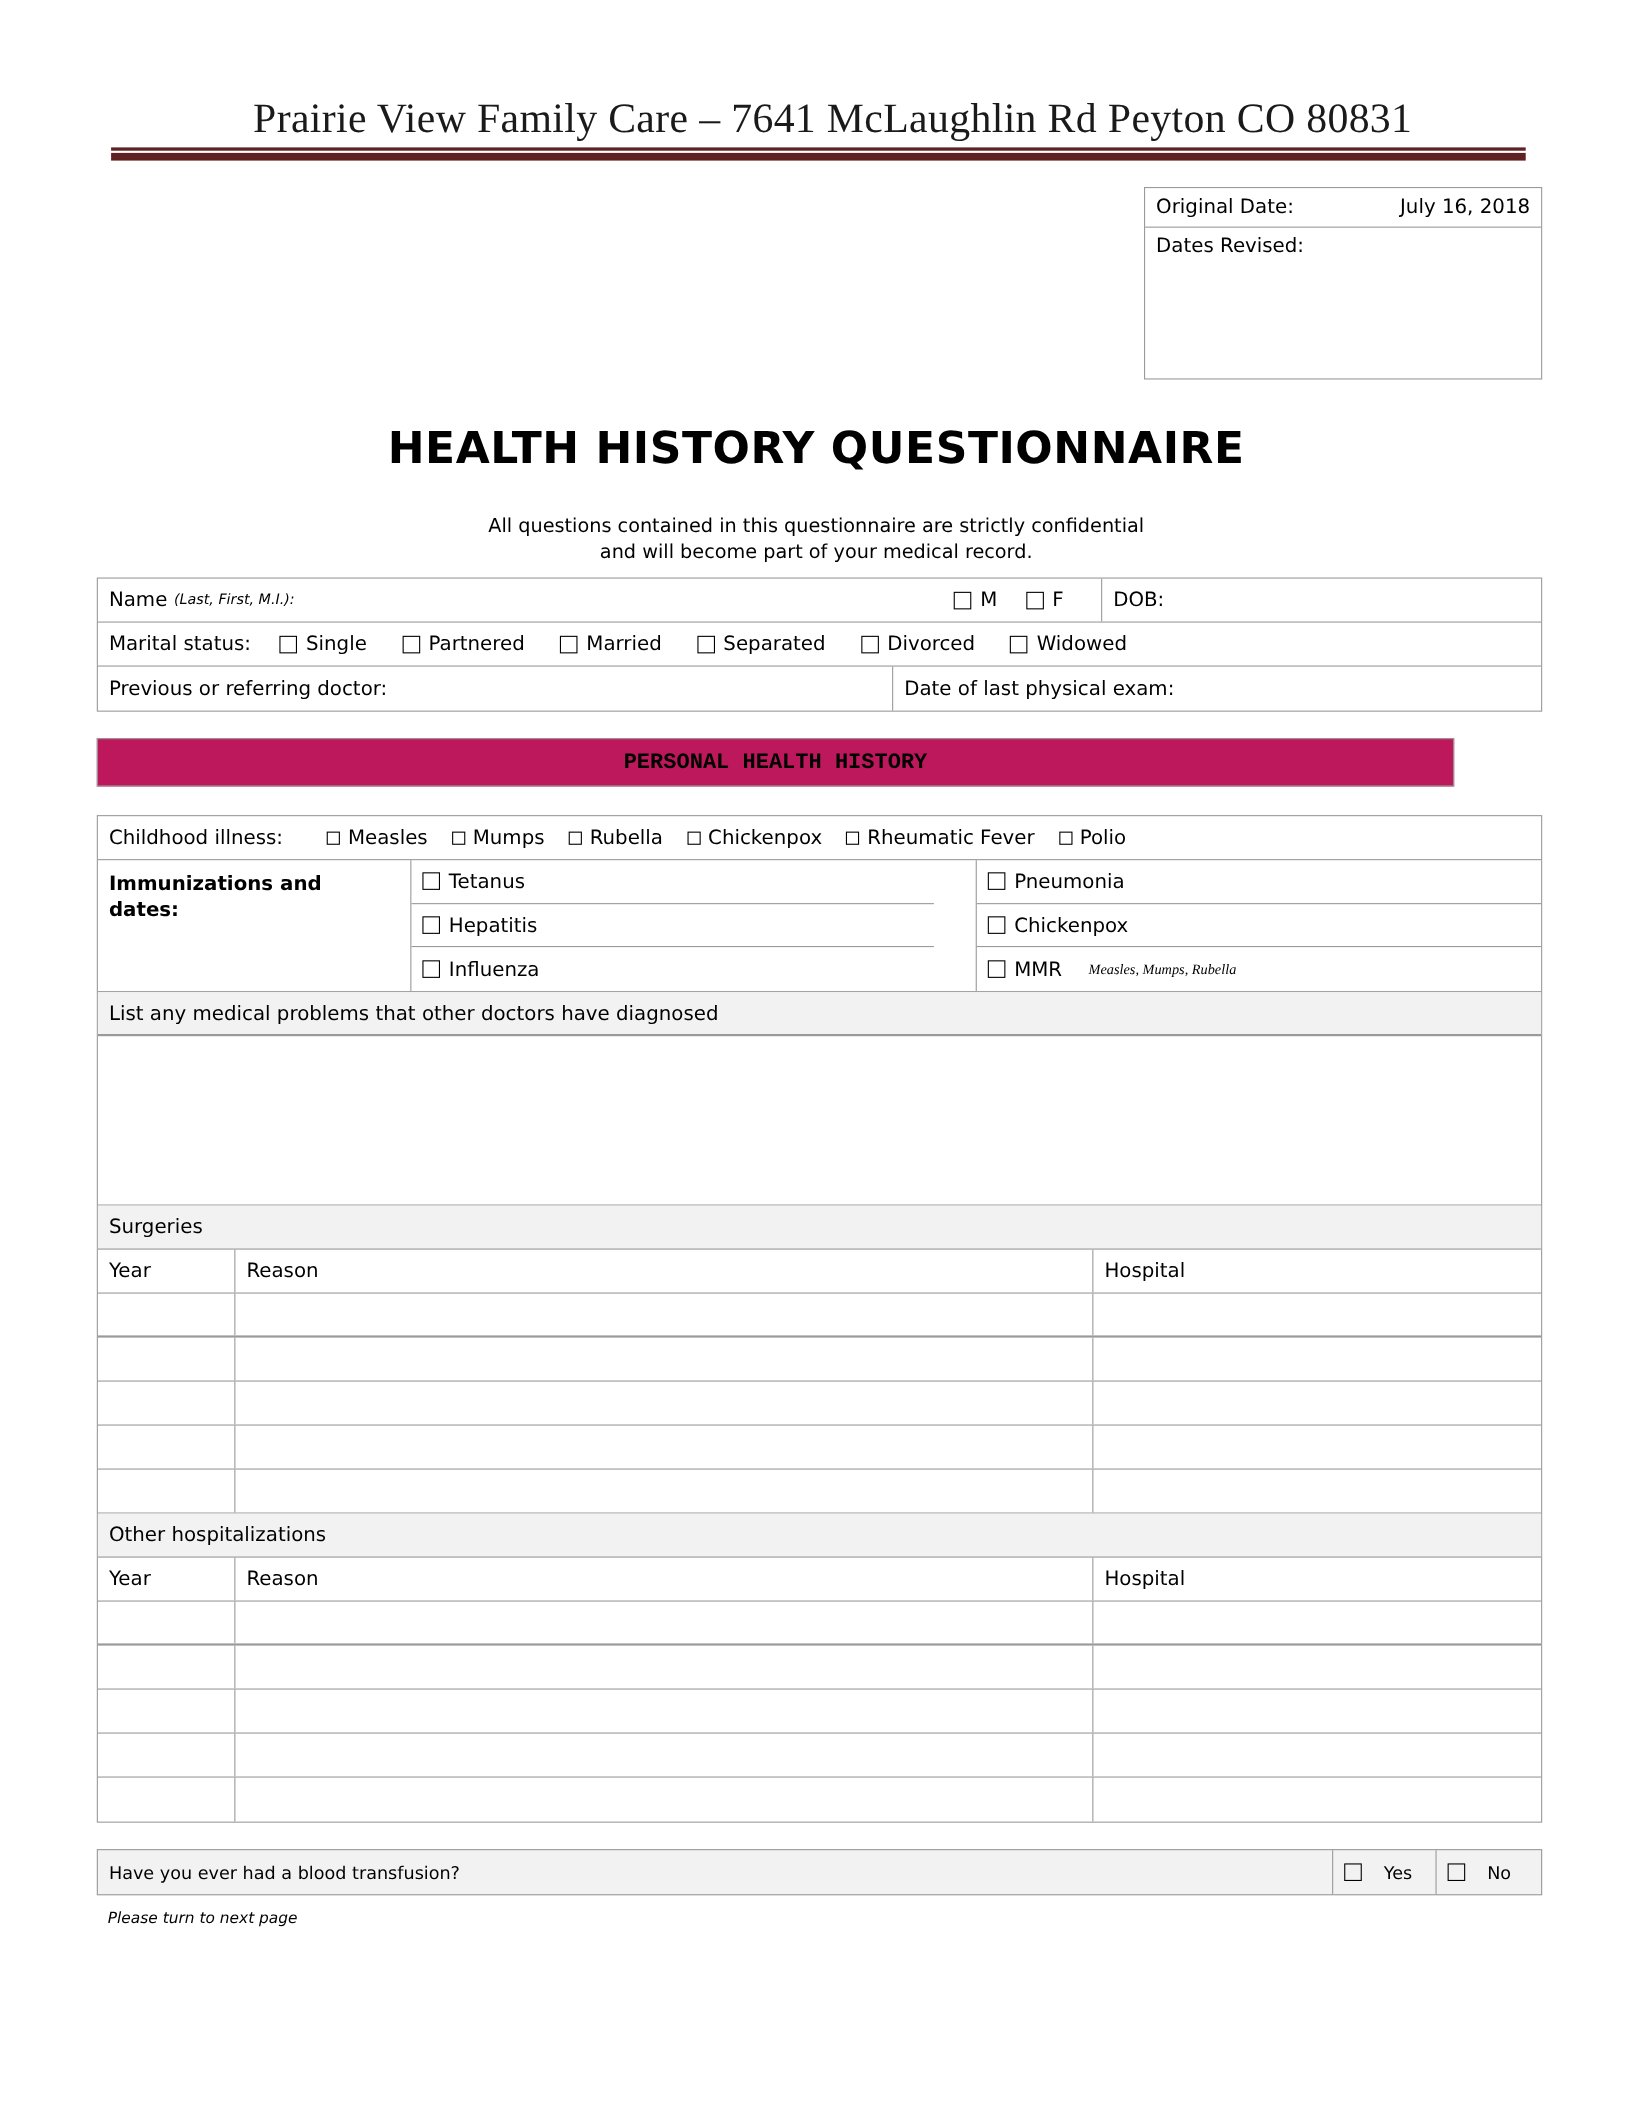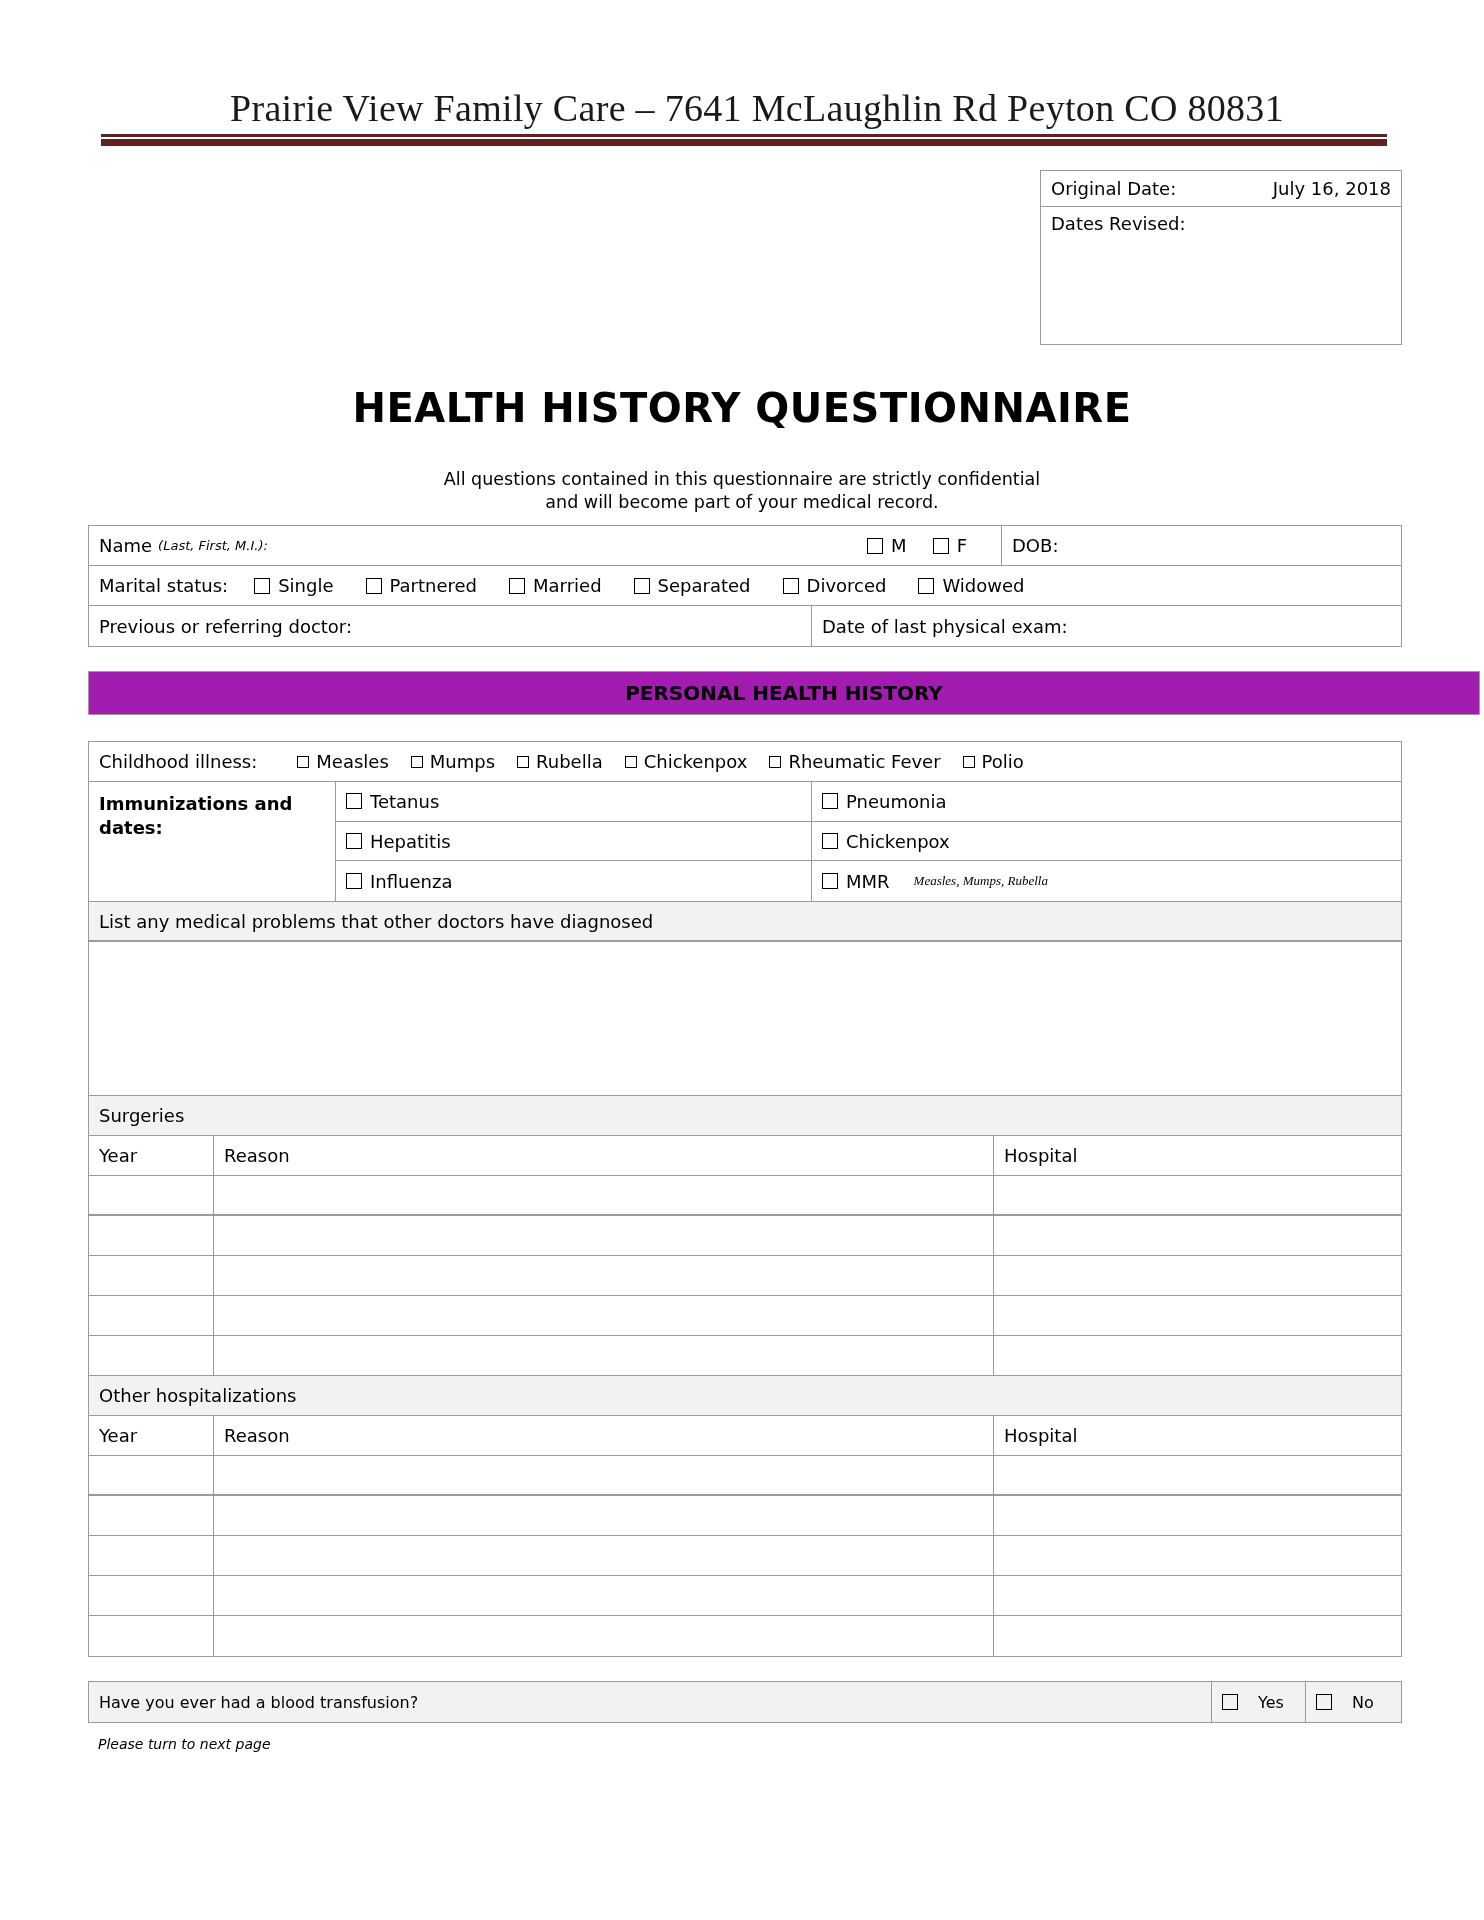--- a/index.html
+++ b/index.html
@@ -29,21 +29,21 @@
   .row { display: flex; border-bottom: 1.5px solid #9a9a9a; align-items: center; font-size: 18px; }
   .row:last-child { border-bottom: none; }
   .cell { padding: 0 10px; height: 100%; display: flex; align-items: center; }
   .vline { border-left: 1.5px solid #9a9a9a; }
 
   .cb { display: inline-block; width: 16px; height: 16px; border: 1.5px solid #000; margin-right: 8px; vertical-align: middle; }
   .cb-sm { display: inline-block; width: 12px; height: 12px; border: 1.2px solid #000; margin-right: 7px; vertical-align: middle; }
   .opt { display: inline-flex; align-items: center; }
   .small-ital { font-style: italic; font-size: 13px; }
 
-  .section-bar { position: absolute; left: 88px; width: 1392px; top: 671px; height: 44px; background: #a21caf; border: 1.5px solid #9a9a9a; display: flex; align-items: center; justify-content: center; font-weight: bold; font-size: 20px; }
+  .section-bar { position: absolute; left: 88px; width: 1234px; top: 671px; height: 44px; background: #be185d; border: 1.5px solid #9a9a9a; display: flex; align-items: center; justify-content: center; font-weight: bold; font-size: 20px; font-family: Liberation Mono, monospace; }
 
   .grey { background: #f2f2f2; }
   .tbl-row { display: flex; height: 40px; border-bottom: 1.5px solid #9a9a9a; font-size: 18px; }
   .c-year { width: 124px; padding: 0 10px; display: flex; align-items: center; }
   .c-reason { width: 780px; padding: 0 10px; display: flex; align-items: center; border-left: 1.5px solid #9a9a9a; }
   .c-hosp { flex: 1; padding: 0 10px; display: flex; align-items: center; border-left: 1.5px solid #9a9a9a; }
   .thick-bottom { border-bottom: 2.5px solid #9a9a9a; }
 
   .footer-note { position: absolute; left: 98px; top: 1736px; font-style: italic; font-size: 14px; }
 </style>
@@ -154,21 +154,21 @@
       <span class="opt" style="margin-right:22px;">
           <span class="cb-sm"></span>
           <span>Rheumatic Fever</span>
         </span>
       <span class="opt">
           <span class="cb-sm"></span>
           <span>Polio</span>
         </span>
     </div>
   </div>
-  <div class="row" style="height:120px; align-items:stretch;">
+  <div class="row" style="height:120px; align-items:stretch;gap:38px;">
     <div style="width:246px; padding:10px 10px; font-weight:bold; font-size:18px; line-height:24px;">Immunizations and dates:</div>
     <div class="vline" style="width:476px; display:flex; flex-direction:column;">
       <div class="cell" style="height:40px; border-bottom:1.5px solid #9a9a9a;">
           <span class="cb"></span>
           <span>Tetanus</span>
         </div>
       <div class="cell" style="height:40px; border-bottom:1.5px solid #9a9a9a;">
           <span class="cb"></span>
           <span>Hepatitis</span>
         </div>

